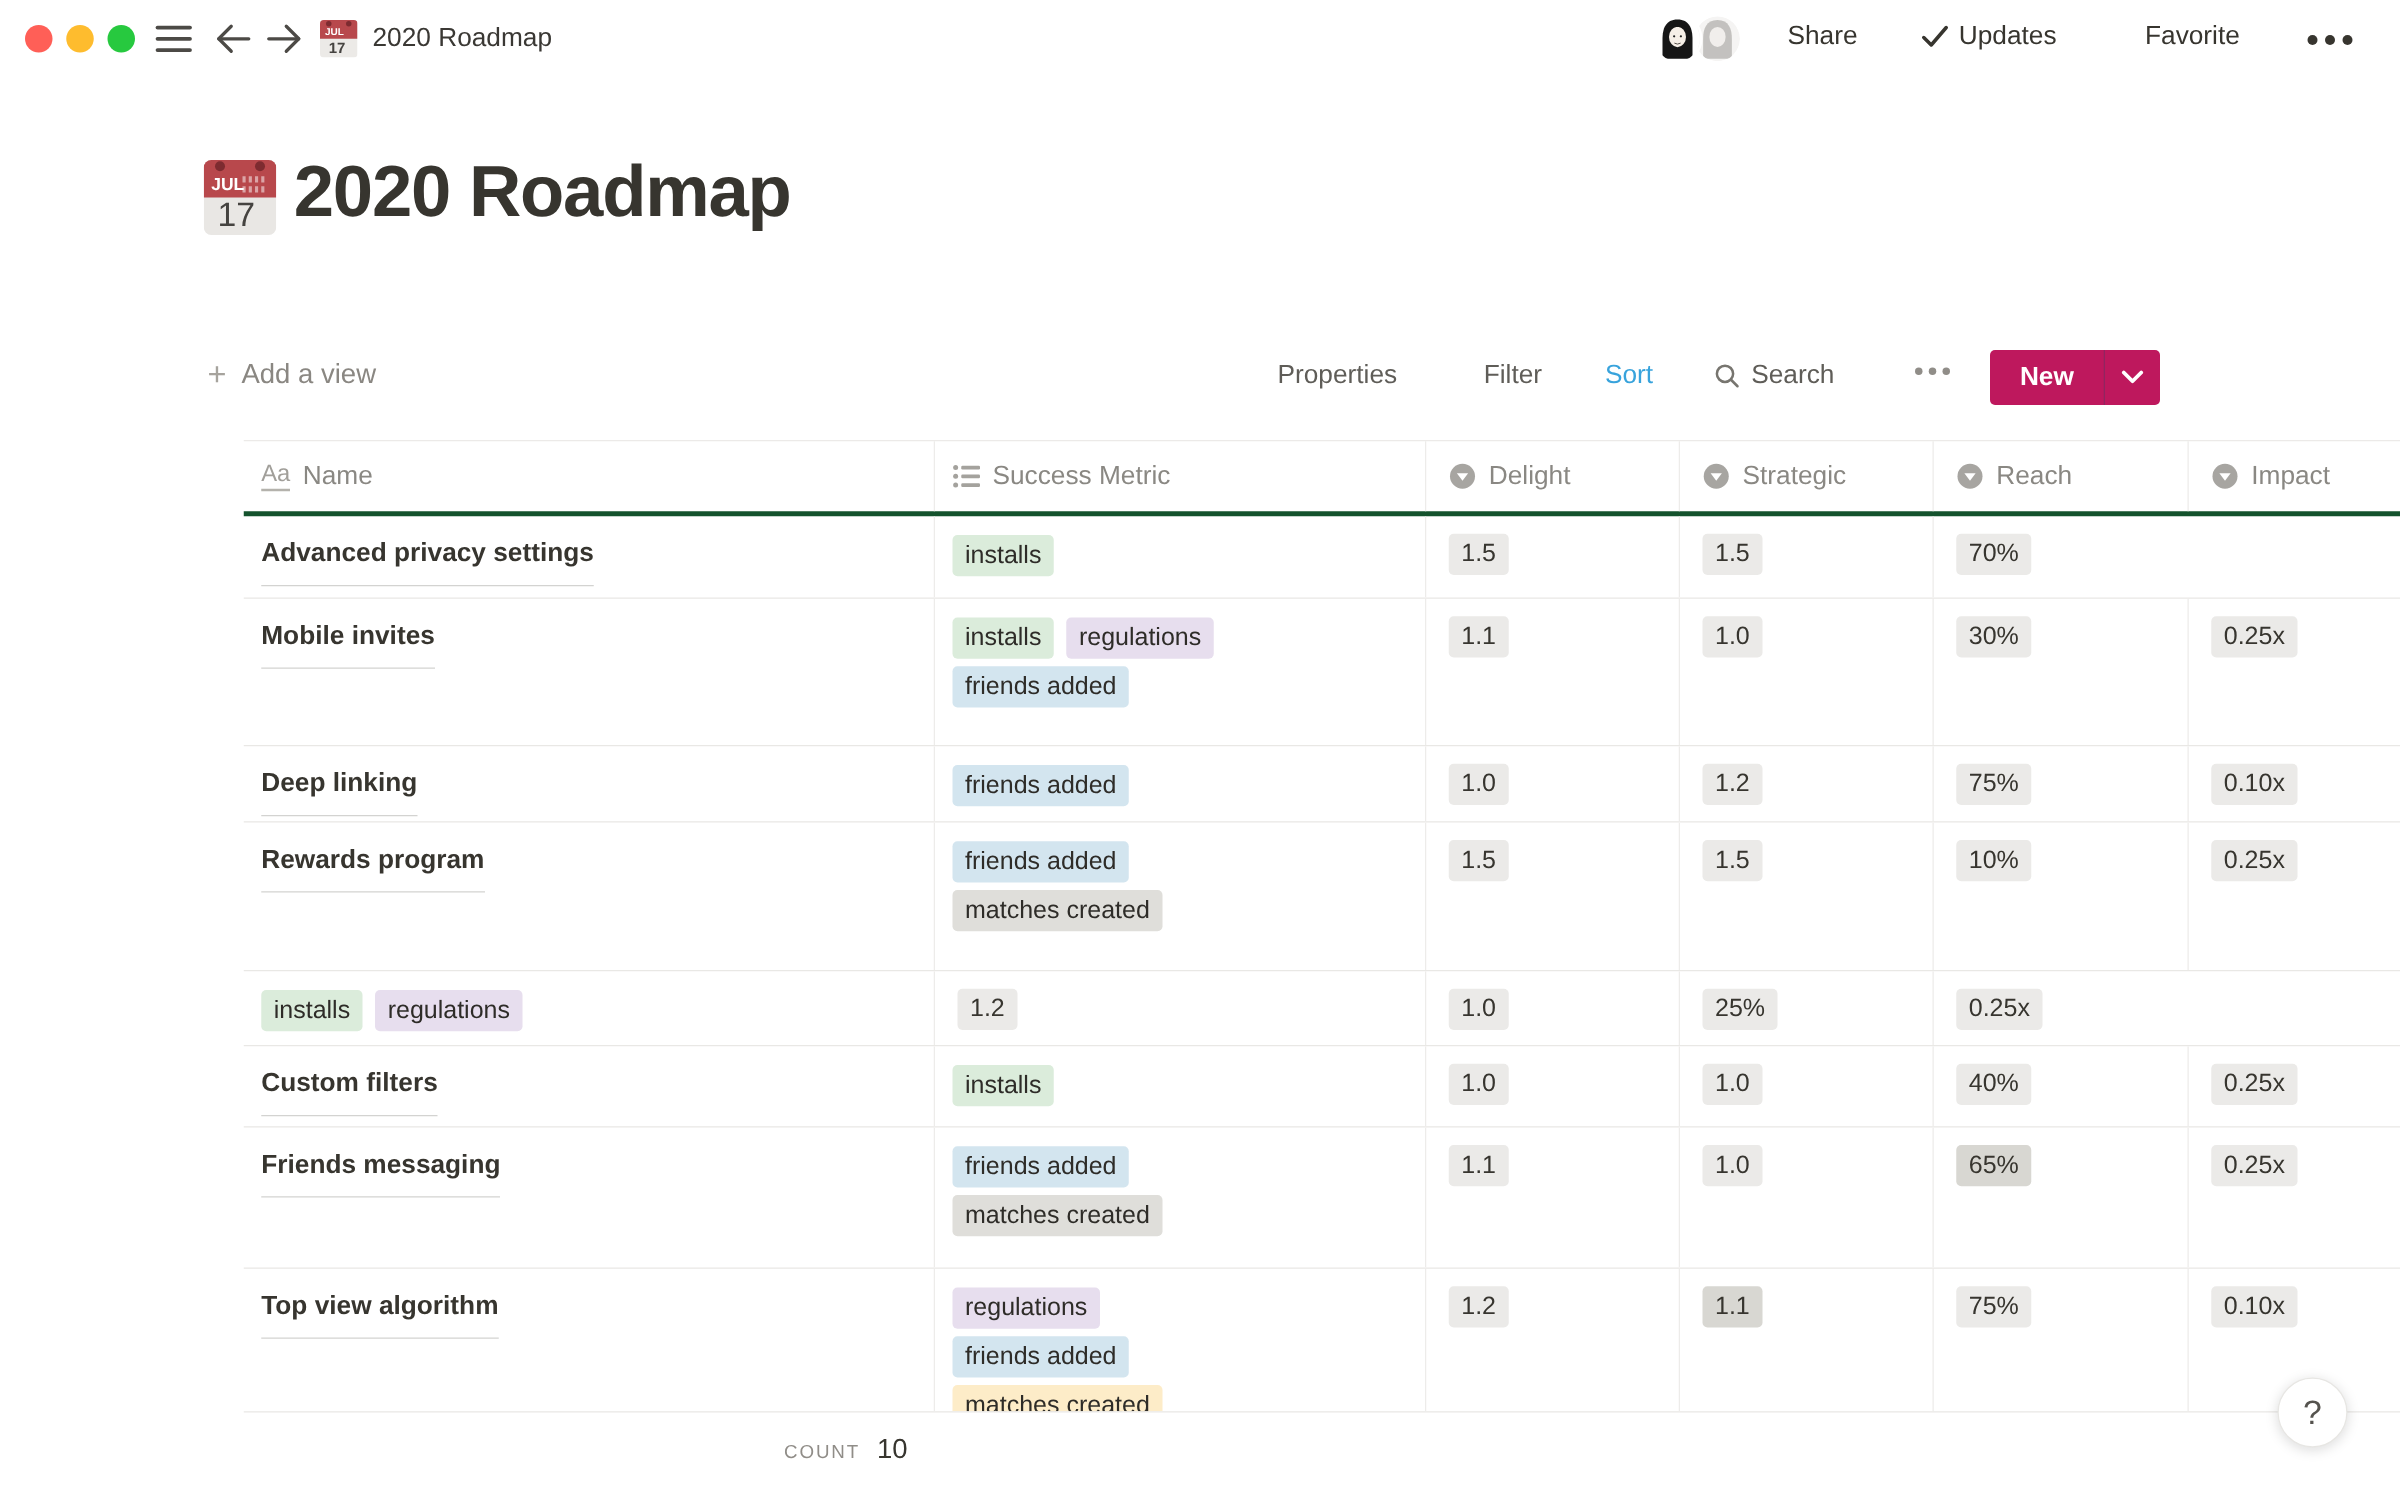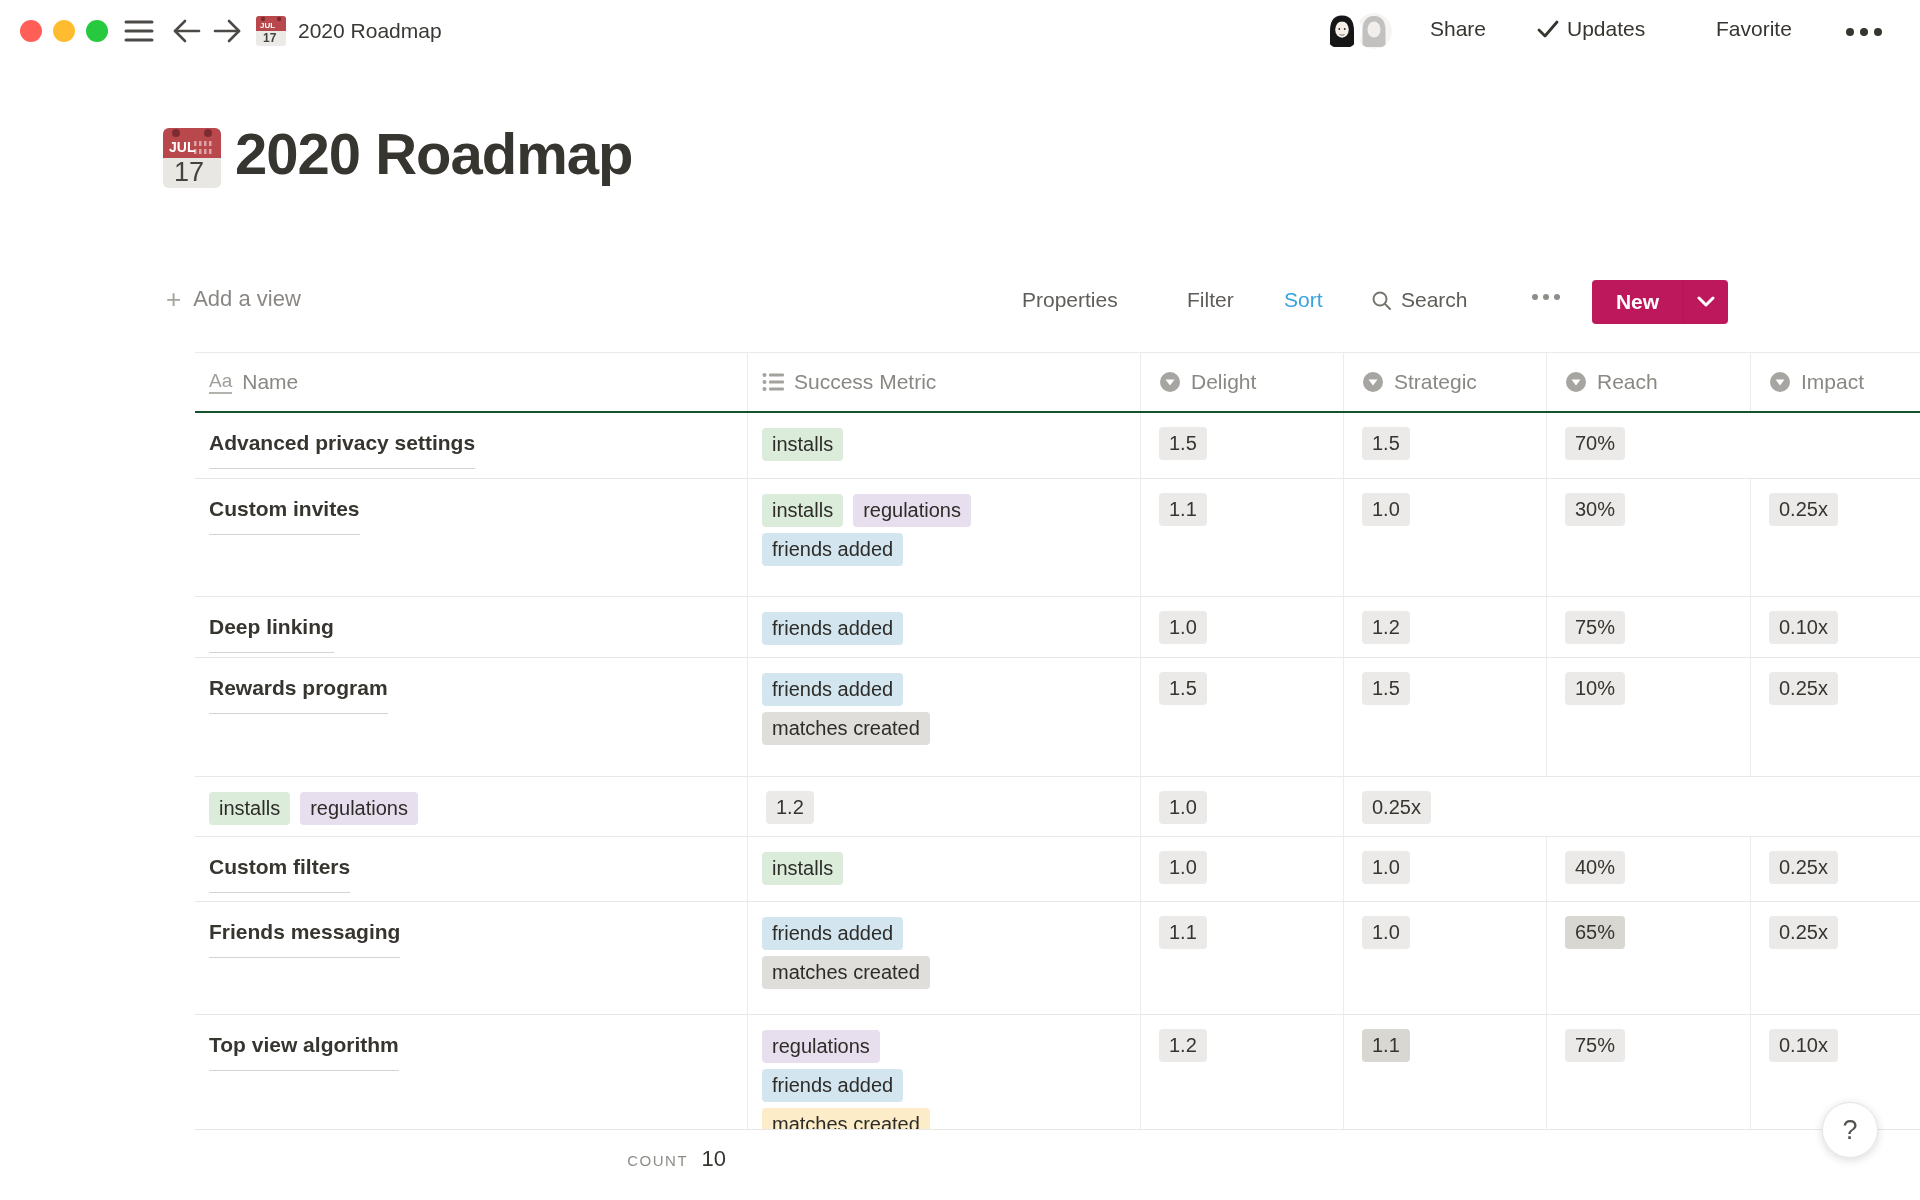--- a/index.html
+++ b/index.html
@@ -46,21 +46,21 @@
   .t-dots i{ width:6px; height:6px; border-radius:50%; background:#908d88; }
   .new-btn{ position:absolute; left:1592px; top:0; width:136px; height:44px; background:#be185d;
     border-radius:4px; display:flex; align-items:stretch; color:#fff; }
   .new-btn .lbl{ flex:1; display:flex; align-items:center; justify-content:center;
     font-size:21px; font-weight:600; border-right:1px solid rgba(6,77,108,0.25); }
   .new-btn .chev{ width:44px; display:flex; align-items:center; justify-content:center; }
 
   
   .table{ position:absolute; top:352px; left:195px; width:1725px; }
   .grid-row{ display:grid; grid-template-columns:553px 393px 203px 203px 204px minmax(0,1fr); }
-  .thead{ height:61px; border-top:1px solid #eceae8; border-bottom:2px solid #14532d; }
+  .thead{ height:61px; border-top:1px solid #eceae8; border-bottom:4px solid #14532d; }
   .th{ display:flex; align-items:center; gap:10px; padding-left:14px; font-size:21px;
     color:#8a8883; border-right:1px solid #edecea; overflow:hidden; white-space:nowrap; }
   .th.num{ padding-left:18px; }
   .th:last-child{ border-right:none; }
   .aa-ic{ font-size:19px; color:#a19f9a; border-bottom:2px solid #b4b2ac; line-height:20px; padding-bottom:1px; }
   .trow{ border-bottom:1px solid #e9e8e5; overflow:hidden; }
   .trow:nth-child(1){ height:66px; } .trow:nth-child(2){ height:118px; }
   .trow:nth-child(3){ height:61px; } .trow:nth-child(4){ height:119px; }
   .trow:nth-child(5){ height:60px; } .trow:nth-child(6){ height:65px; }
   .trow:nth-child(7){ height:113px; } .trow:nth-child(8){ height:115px; }
@@ -283,21 +283,21 @@
           <div class="cell metric-cell">
             <div class="tag-line">
               <span class="tag tag-green">installs</span>
             </div>
           </div>
           <div class="cell num-cell"><span class="badge">1.5</span></div>
           <div class="cell num-cell"><span class="badge">1.5</span></div>
           <div class="cell num-cell"><span class="badge">70%</span></div>
         </div>
         <div class="grid-row trow">
-          <div class="cell name-cell"><span class="row-link">Custom invites</span></div>
+          <div class="cell name-cell"><span class="row-link">Mobile invites</span></div>
           <div class="cell metric-cell">
             <div class="tag-line">
               <span class="tag tag-green">installs</span>
               <span class="tag tag-purple">regulations</span>
             </div>
             <div class="tag-line">
               <span class="tag tag-blue">friends added</span>
             </div>
           </div>
           <div class="cell num-cell"><span class="badge">1.1</span></div>
@@ -334,20 +334,21 @@
         </div>
         <div class="grid-row trow">
           <div class="cell metric-cell">
             <div class="tag-line">
               <span class="tag tag-green">installs</span>
               <span class="tag tag-purple">regulations</span>
             </div>
           </div>
           <div class="cell num-cell"><span class="badge">1.2</span></div>
           <div class="cell num-cell"><span class="badge">1.0</span></div>
+          <div class="cell num-cell"><span class="badge">25%</span></div>
           <div class="cell num-cell"><span class="badge">0.25x</span></div>
         </div>
         <div class="grid-row trow">
           <div class="cell name-cell"><span class="row-link">Custom filters</span></div>
           <div class="cell metric-cell">
             <div class="tag-line">
               <span class="tag tag-green">installs</span>
             </div>
           </div>
           <div class="cell num-cell"><span class="badge">1.0</span></div>

